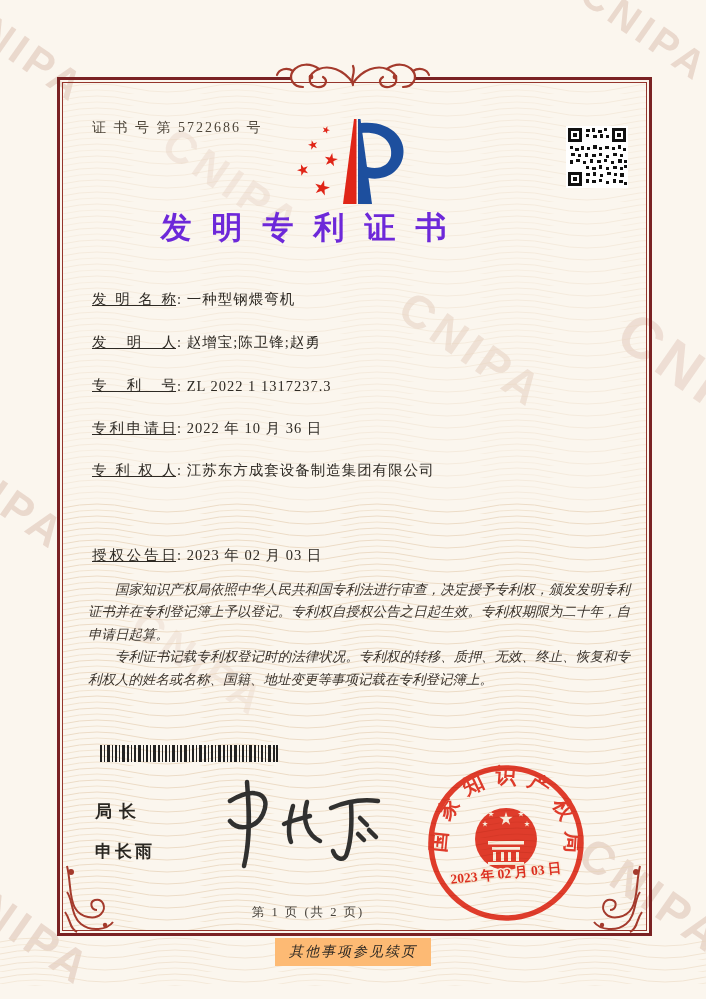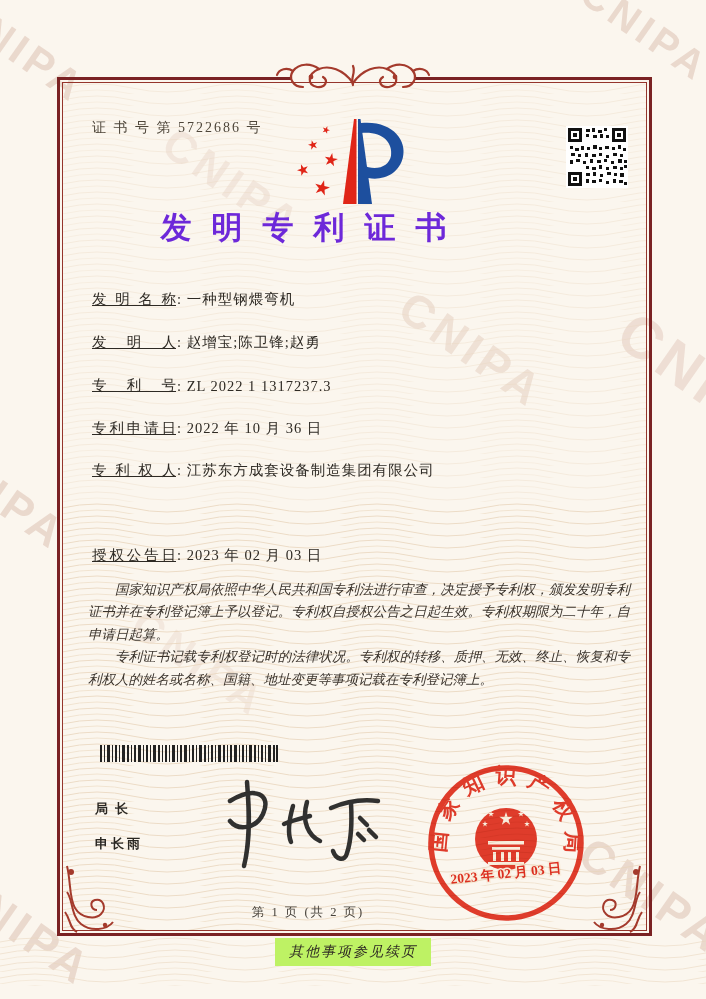--- a/index.html
+++ b/index.html
@@ -51,32 +51,32 @@
   .r0{top:290px}.r1{top:333px}.r2{top:376px}.r3{top:419px}.r4{top:461px}.r5{top:504px}.r6{top:546px}
   .grant2{position:absolute;left:258px;top:0;}
 
   .bodytext{position:absolute;left:88px;top:579px;width:542px;font-size:13.5px;
             line-height:22.4px;color:#3a332c;text-align:justify;font-style:italic;}
   .bodytext p{margin:0;text-indent:2em;}
 
   .barcode{position:absolute;left:100px;top:745px;width:178px;height:17px;}
 
   .signer{position:absolute;left:95px;top:800px;font-family:"Liberation Sans", sans-serif;
-          font-weight:700;font-size:13px;color:#2a2722;}
+          font-weight:700;font-size:17px;color:#2a2722;}
   .signer .line1{letter-spacing:7px;}
   .signer .line2{margin-top:17px;letter-spacing:3px;}
   .signature{position:absolute;left:200px;top:776px;width:200px;height:100px;}
 
   .seal{position:absolute;left:425px;top:762px;width:162px;height:162px;opacity:.95;
         mix-blend-mode:multiply;}
 
   .pageno{position:absolute;left:0;top:904px;width:616px;text-align:center;
           font-size:12.5px;letter-spacing:2px;color:#46413a;}
   .note-wrap{position:absolute;left:0;top:938px;width:706px;text-align:center;}
-  .note{display:inline-block;background:#bef264;padding:5px 14px;font-size:14px;
+  .note{display:inline-block;background:#fdba74;padding:5px 14px;font-size:14px;
         font-style:italic;color:#2f2a24;letter-spacing:2px;}
 </style>
 </head>
 <body>
 
 <div class="page">
 
   <div class="wm wm1">CNIPA</div>
   <div class="wm wm2">CNIPA</div>
   <div class="wm wm3">CNIPA</div>

